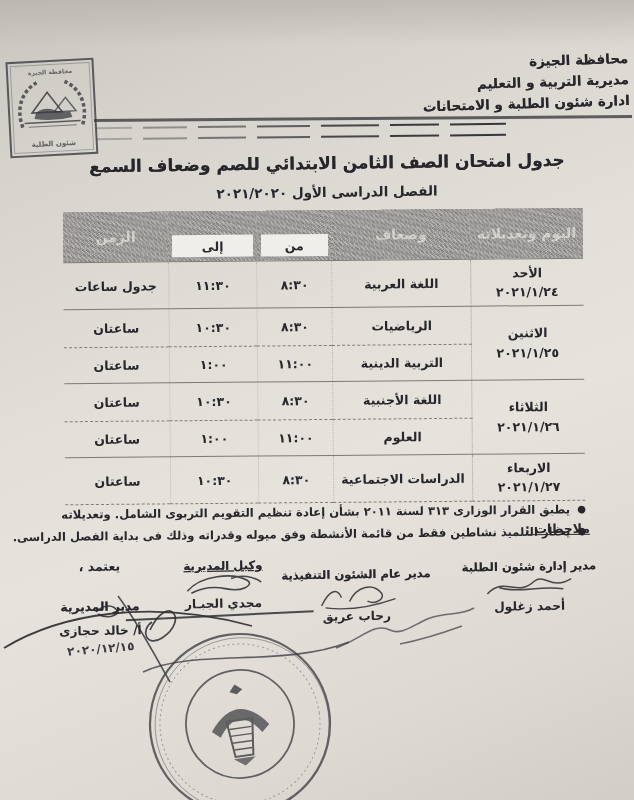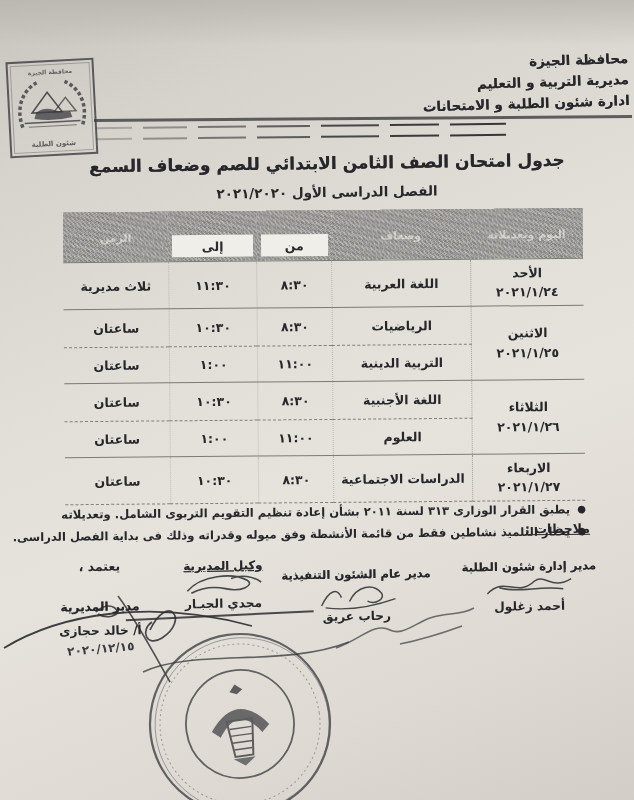--- a/index.html
+++ b/index.html
@@ -38,21 +38,21 @@
   table.sched td,table.sched th{padding:2px 4px;vertical-align:middle;}
   .head-band th{
     height:46px;position:relative;
     background-color:#a3a19d;
     background-image:
       repeating-linear-gradient(47deg,rgba(255,255,255,.28) 0 1px,rgba(0,0,0,0) 1px 3px),
       repeating-linear-gradient(-33deg,rgba(40,40,40,.22) 0 1px,rgba(0,0,0,0) 1px 2px),
       repeating-linear-gradient(81deg,rgba(255,255,255,.18) 0 1px,rgba(0,0,0,0) 1px 4px),
       repeating-linear-gradient(12deg,rgba(30,30,30,.12) 0 2px,rgba(0,0,0,0) 2px 5px);
   }
-  .faint-label{color:rgba(250,250,244,.55);font-size:11px;font-weight:bold;}
+  .faint-label{color:rgba(250,250,244,.55);font-size:14px;font-weight:bold;}
   th.c-from,th.c-to{padding:0;}
   .whitebox{height:22px;margin-top:20px;background:#f0eee8;display:flex;
     align-items:center;justify-content:center;font-size:12.5px;color:#2a2a2f;}
   .c-day{width:112px;} .c-sub{width:142px;} .c-from{width:72px;} .c-to{width:88px;} .c-dur{width:106px;}
   tbody td{text-align:center;}
   tbody td.day-cell{line-height:1.55;font-size:12.5px;border-left:1px dotted rgba(110,108,100,.55);}
   tbody td.subj{border-left:1px dotted rgba(110,108,100,.35);}
   tbody td.tm{border-left:1px dotted rgba(110,108,100,.3);}
   tr.group-start td{border-top:1.2px solid rgba(90,88,82,.75);}
   tr.sub-row td{border-top:1px dashed rgba(105,103,95,.8);}
@@ -144,21 +144,21 @@
     </thead>
     <tbody>
       <tr class="group-start h44">
         <td class="day-cell">
           <div>الأحد</div>
           <div>٢٠٢١/١/٢٤</div>
         </td>
         <td class="subj">اللغة العربية</td>
         <td class="tm">٨:٣٠</td>
         <td class="tm">١١:٣٠</td>
-        <td>ثلاث مديرية</td>
+        <td>جدول ساعات</td>
       </tr>
       <tr class="group-start h36">
         <td class="day-cell" rowspan="2">
           <div>الاثنين</div>
           <div>٢٠٢١/١/٢٥</div>
         </td>
         <td class="subj">الرياضيات</td>
         <td class="tm">٨:٣٠</td>
         <td class="tm">١٠:٣٠</td>
         <td>ساعتان</td>

